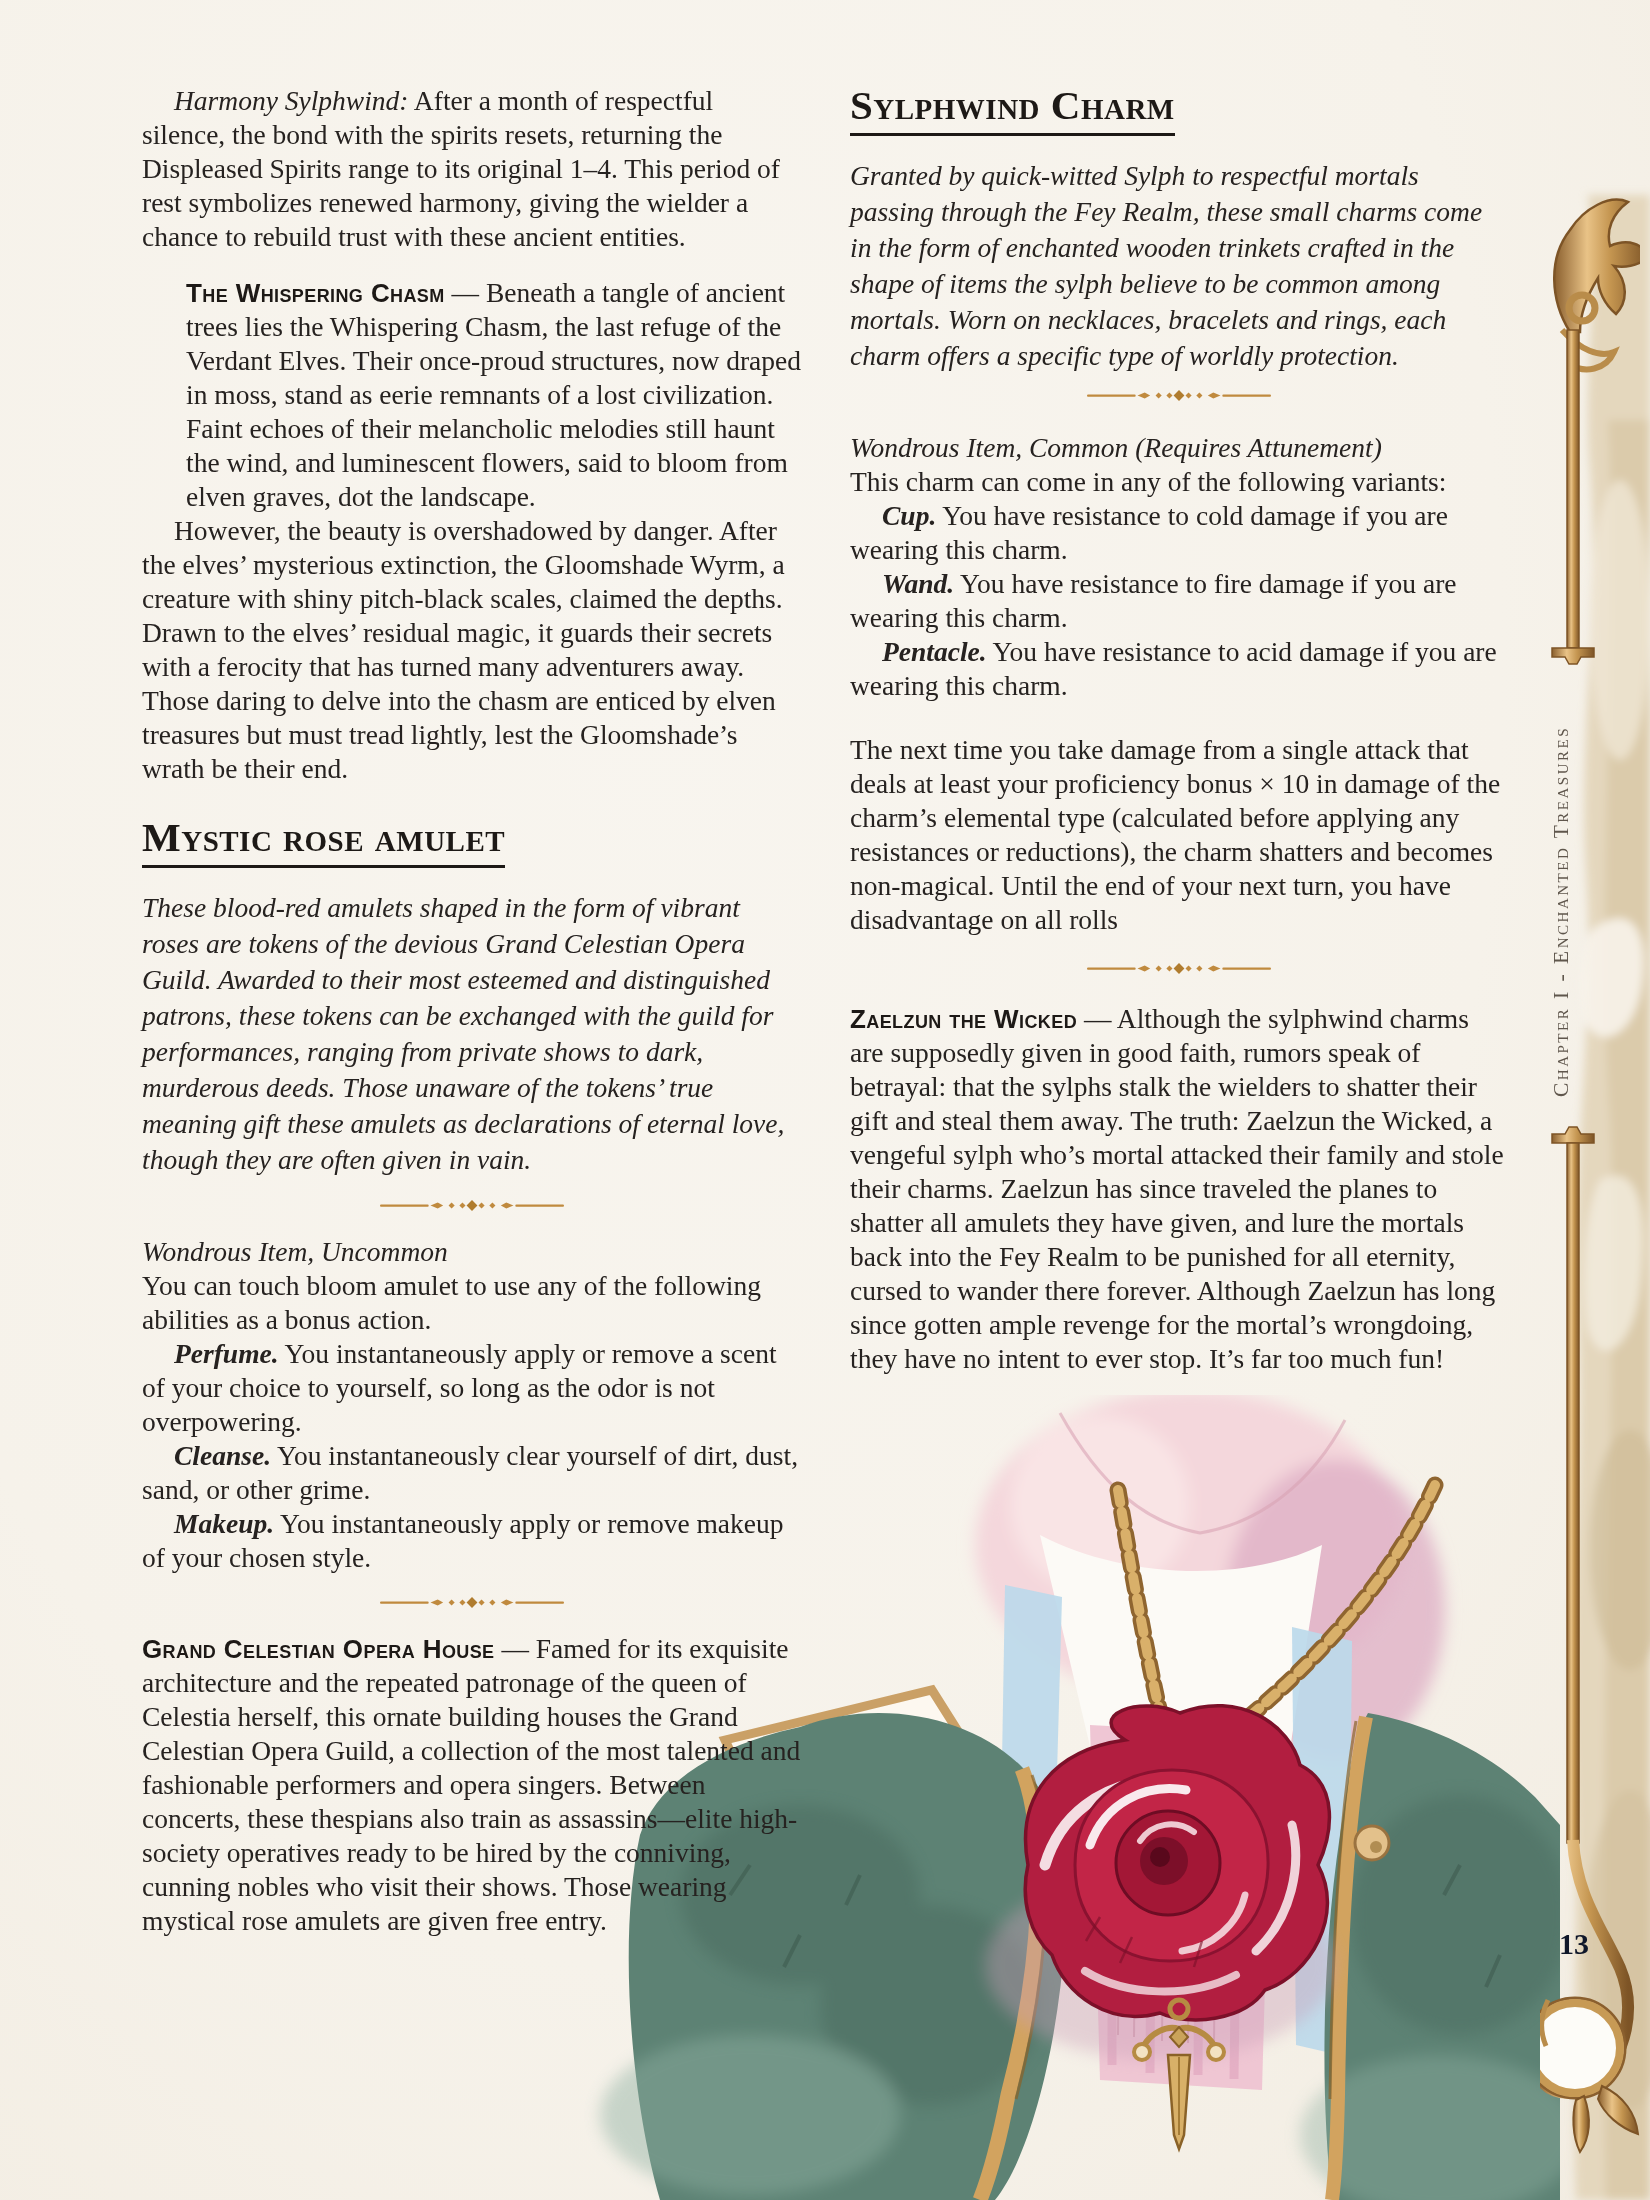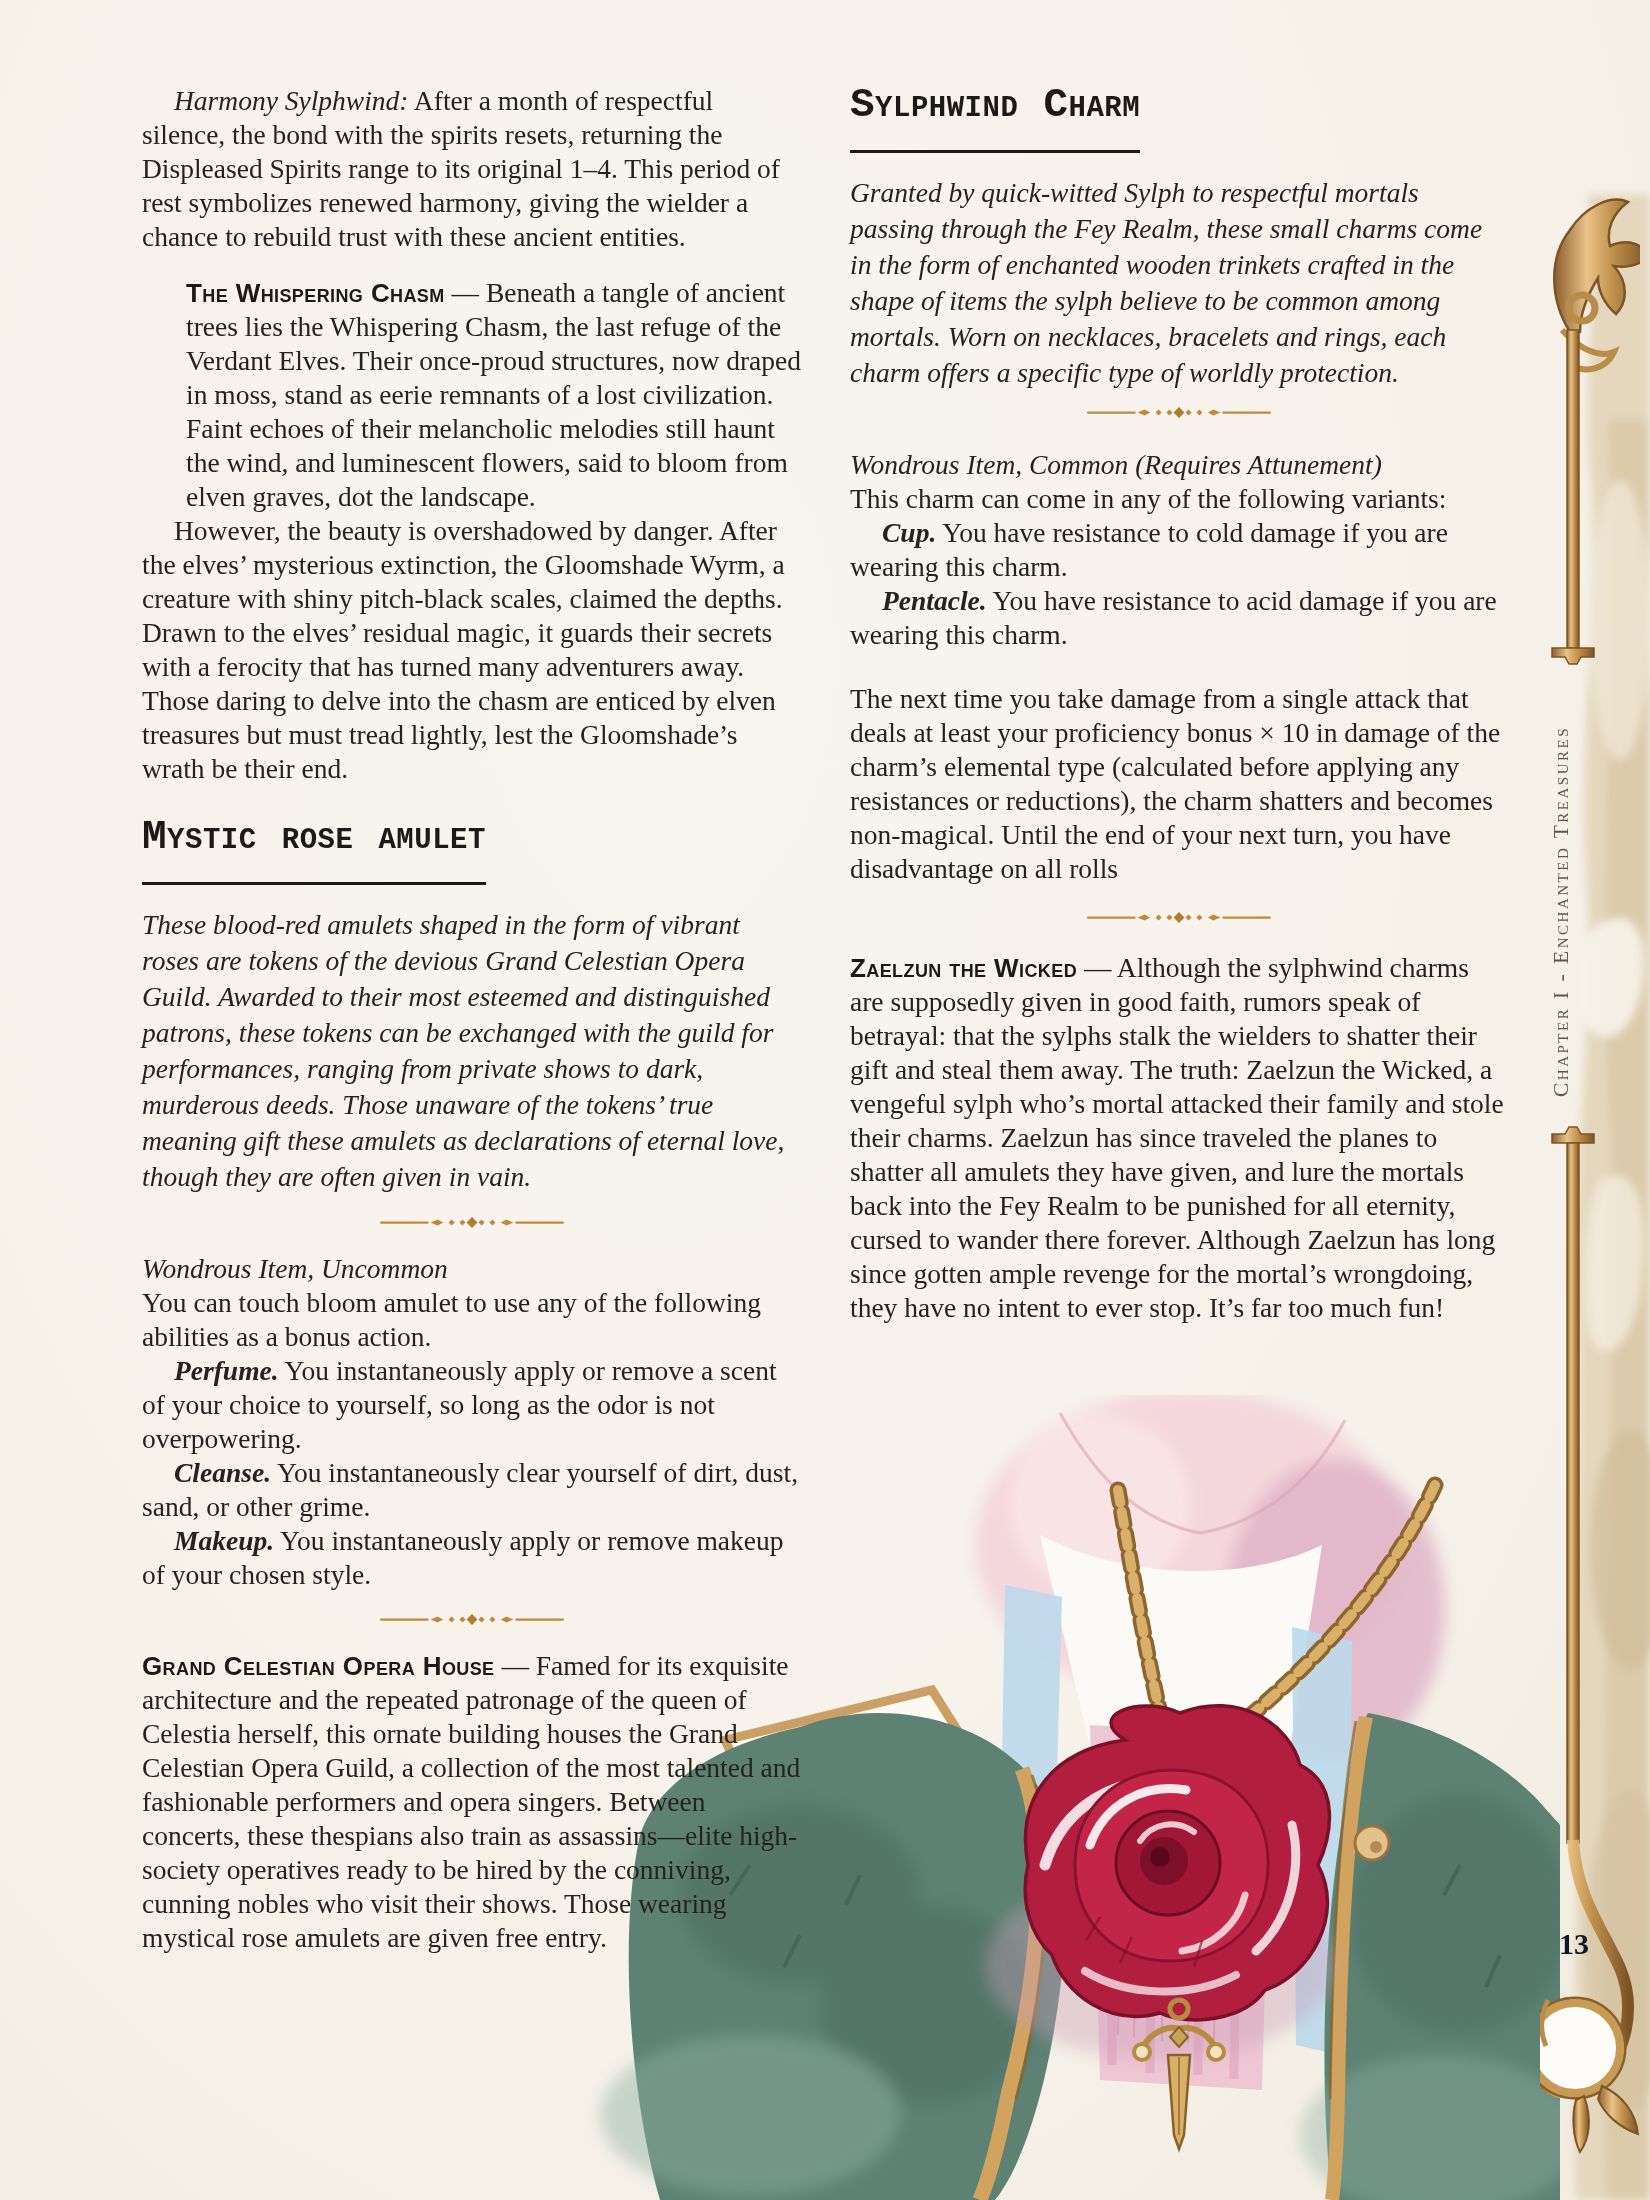--- a/index.html
+++ b/index.html
@@ -27,29 +27,29 @@
     font-family:"Liberation Sans", sans-serif;
     font-weight:bold;
     font-variant:small-caps;
     letter-spacing:0.4px;
     font-size:26px;
     color:#1d1916;
   }
 
   h2.section {
     display:inline-block;
-    font-family:Liberation Mono, monospace;
+    font-family:Liberation Serif, serif;
     font-weight:bold;
     font-variant:small-caps;
     font-size:41px;
     line-height:42px;
     letter-spacing:0.5px;
     color:#1d1916;
     border-bottom:3.5px solid #1d1916;
-    padding-bottom:24px;
+    padding-bottom:7px;
     margin-bottom:2px;
   }
   .mt-head { margin-top:30px; }
   .mt-flavor { margin-top:20px; }
   .mt-para { margin-top:22px;margin-left:44px; }
   .mt-rule { margin-top:30px; }
 
   .divider { display:flex; justify-content:center; margin:20px 0 22px 0; }
   .divider svg { width:184px; height:15px; }
 
@@ -326,20 +326,24 @@
   </div>
 
   <p class="item-type">Wondrous Item, Common (Requires Attunement)</p>
   <p class="body">This charm can come in any of the following variants:</p>
 
   <p class="body indent">
     <span class="ability-name">Cup.</span>
     <span>You have resistance to cold damage if you are wearing this charm.</span>
   </p>
   <p class="body indent">
+    <span class="ability-name">Wand.</span>
+    <span>You have resistance to fire damage if you are wearing this charm.</span>
+  </p>
+  <p class="body indent">
     <span class="ability-name">Pentacle.</span>
     <span>You have resistance to acid damage if you are wearing this charm.</span>
   </p>
 
   <p class="body" style="margin-top:30px;">The next time you take damage from a single attack that deals at least your proficiency bonus × 10 in damage of the charm’s elemental type (calculated before applying any resistances or reductions), the charm shatters and becomes non-magical. Until the end of your next turn, you have disadvantage on all rolls</p>
 
   <div class="divider" style="margin-top:24px; margin-bottom:26px;">
     <svg viewBox="0 0 204 14">
       <g fill="#c08a3e">
         <rect x="0" y="6" width="54" height="2.4" rx="1.2"></rect>

